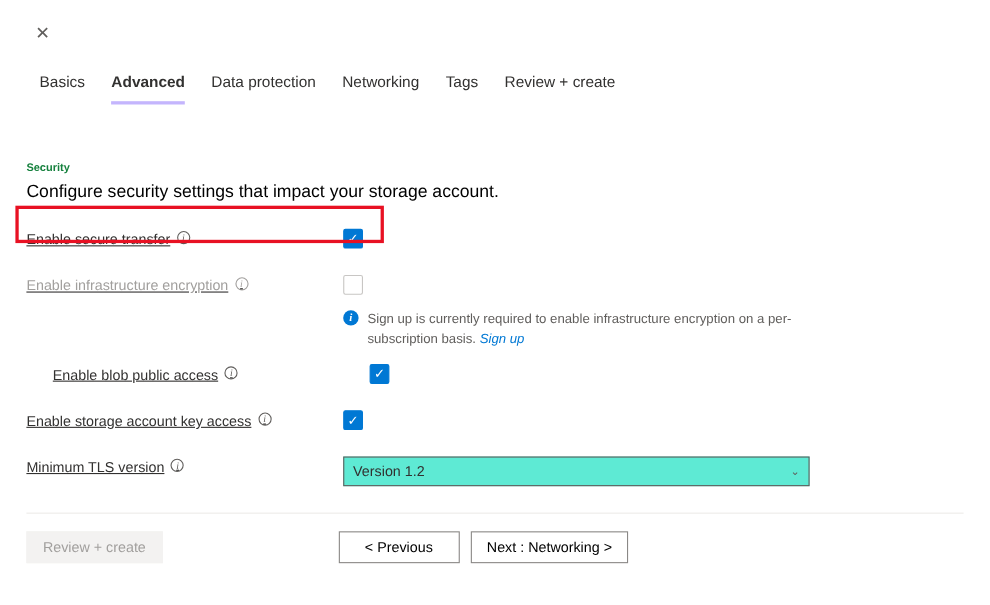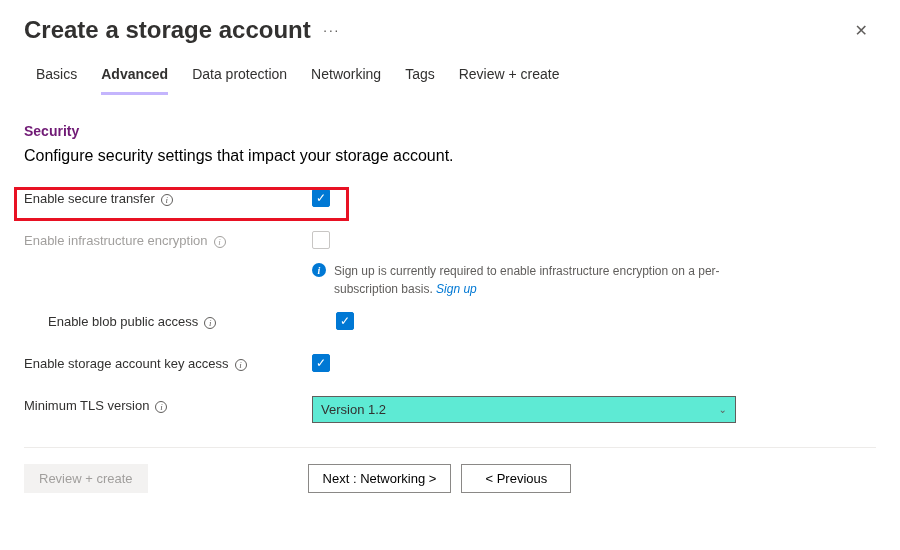--- a/index.html
+++ b/index.html
@@ -50,42 +50,44 @@
       border-bottom: 3px solid transparent;
     }
     .tab.active {
       font-weight: 600;
       border-bottom: 3px solid #c4b5fd;
     }
     .content {
       padding: 28px 24px 0 24px;
     }
     .section-title {
-      font-size: 14px;
+      font-size: 10px;
       font-weight: 600;
-      color: #701a75;
+      color: #15803d;
       margin-bottom: 8px;
+      margin-top: 24px;
     }
     .section-desc {
       font-size: 16px;
       color: #000000;
       margin-bottom: 24px;
     }
     .form-row {
       display: flex;
       align-items: flex-start;
       margin-bottom: 24px;
     }
     .form-row.tight { margin-bottom: 10px; }
     .label-cell {
       width: 288px;
       flex-shrink: 0;
       padding-top: 2px;
       display: flex;
-      align-items: flex-end;
+      align-items: flex-start;
+      text-decoration: underline;
     }
     .label-text { color: #323130; }
     .label-text.disabled { color: #a19f9d; }
     .info-icon {
       display: inline-flex;
       align-items: center;
       justify-content: center;
       width: 12px;
       height: 12px;
       border: 1px solid #605e5c;
@@ -203,24 +205,20 @@
       border: 1px solid #f3f2f1;
       color: #a19f9d;
       cursor: not-allowed;
     }
     .footer-gap { width: 140px; }
   </style>
 </head>
 <body>
 
 <div class="header">
-  <div style="display:flex;align-items:center;">
-    <div class="title">Create a storage account</div>
-    <div class="more-dots">···</div>
-  </div>
   <div class="close-x">✕</div>
 </div>
 
 <div class="tabs">
   <div class="tab">Basics</div>
   <div class="tab active">Advanced</div>
   <div class="tab">Data protection</div>
   <div class="tab">Networking</div>
   <div class="tab">Tags</div>
   <div class="tab">Review + create</div>
@@ -297,15 +295,15 @@
   </div>
 </div>
 
 <div class="highlight-box"></div>
 
 <hr class="footer-sep">
 
 <div class="footer">
   <button class="btn disabled">Review + create</button>
   <div class="footer-gap"></div>
+  <button class="btn">&lt; Previous</button>
   <button class="btn">Next : Networking &gt;</button>
-  <button class="btn">&lt; Previous</button>
 </div>
 
 </body></html>

